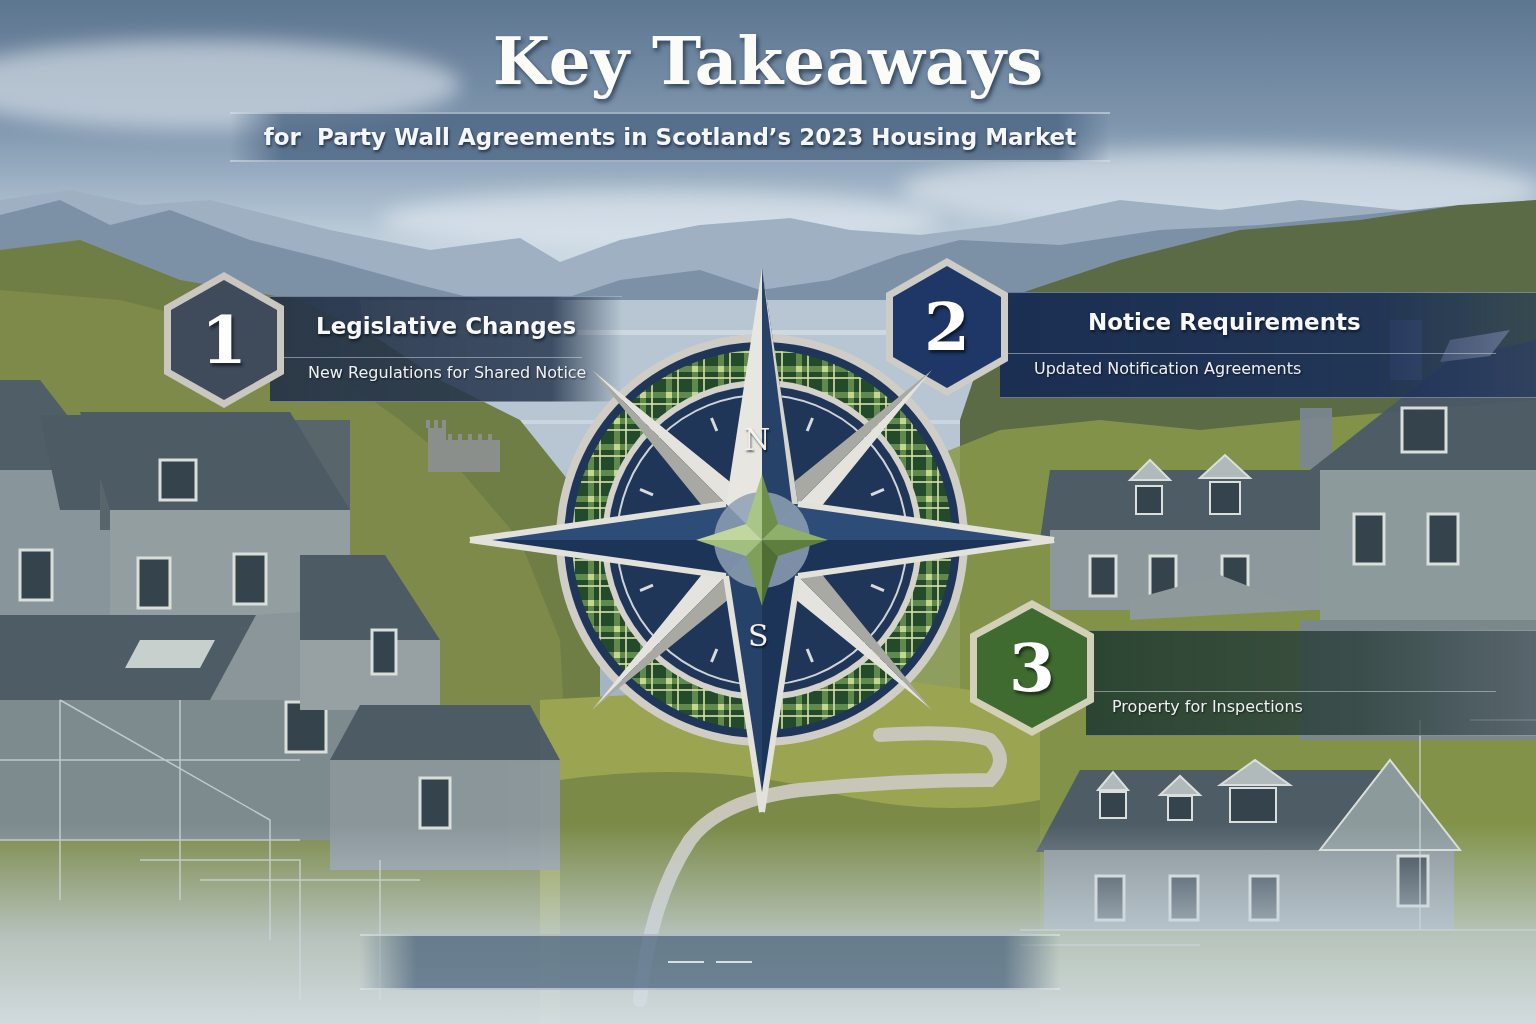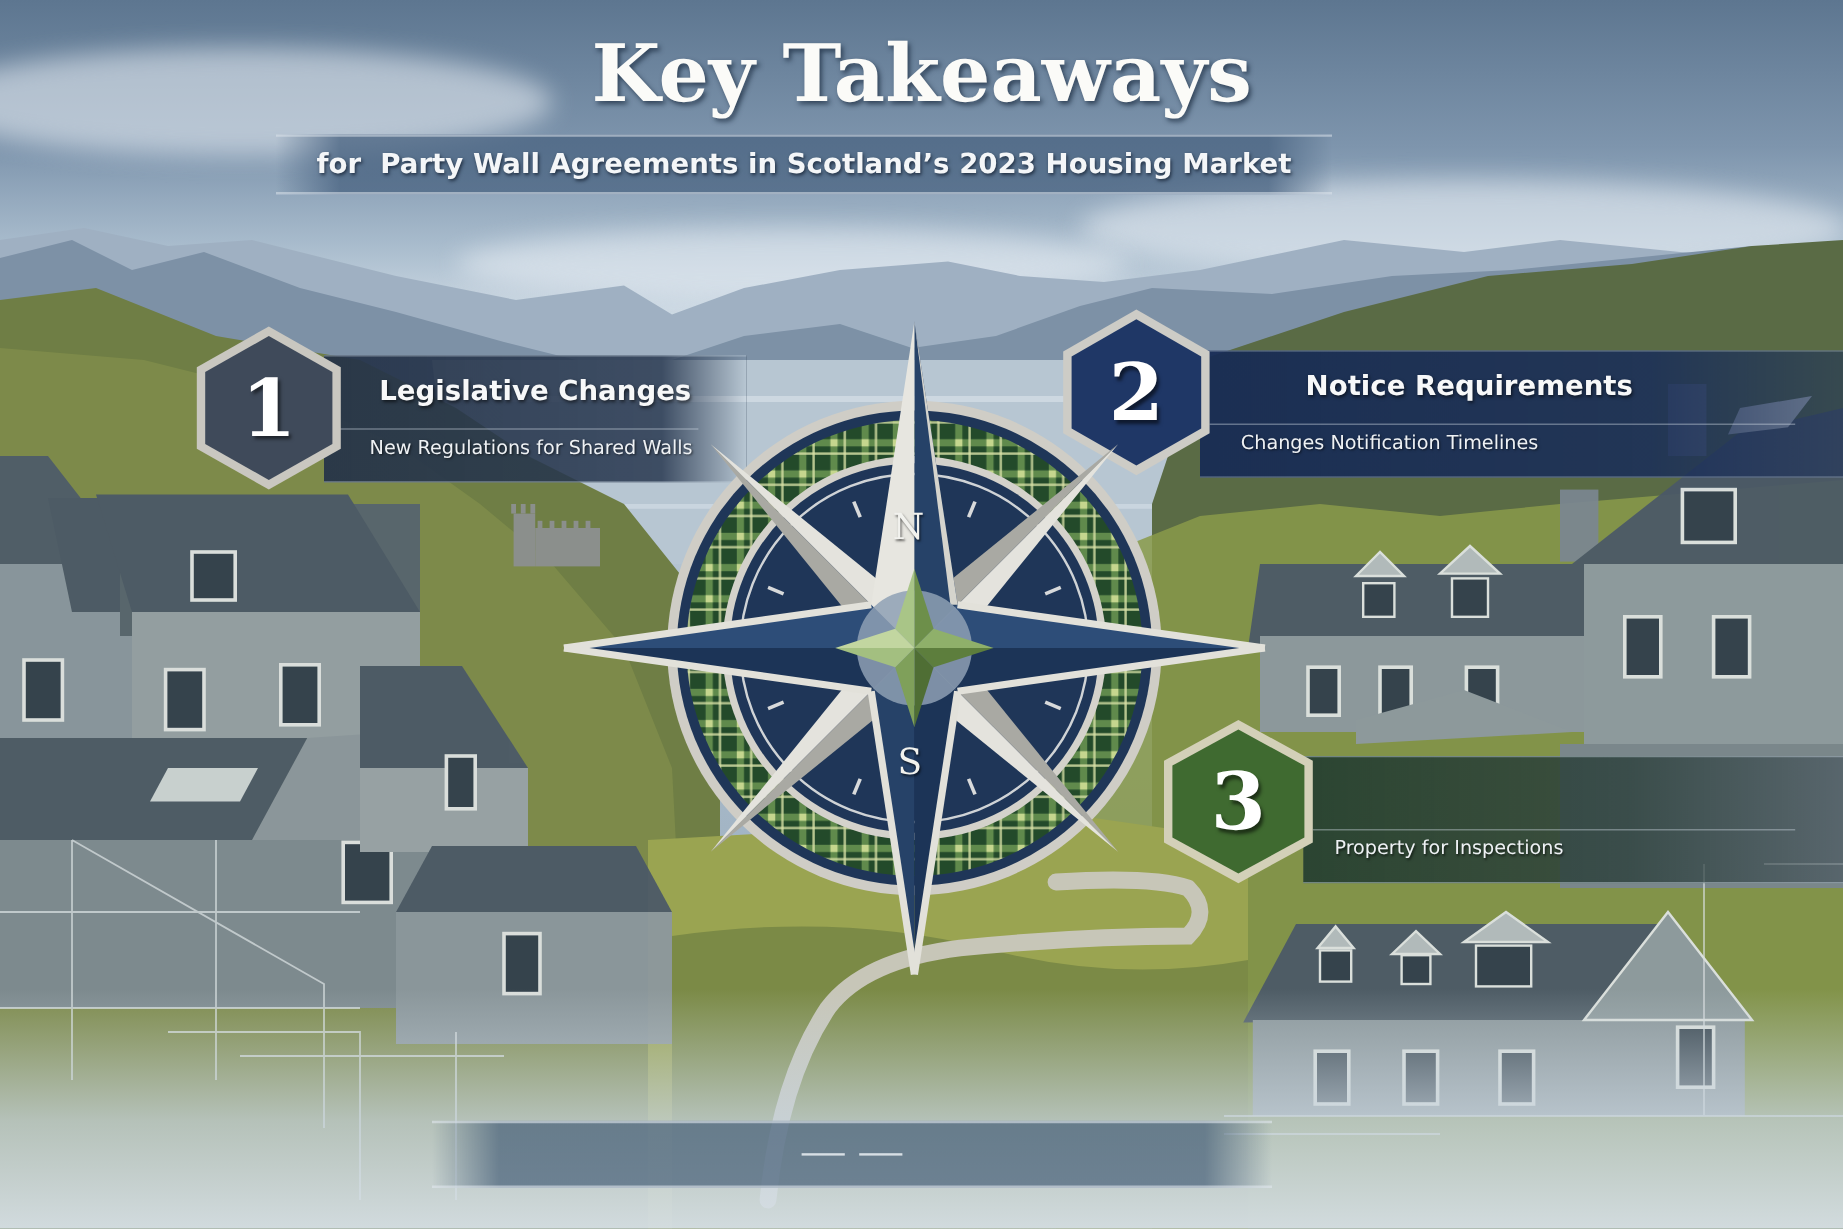--- a/index.html
+++ b/index.html
@@ -223,36 +223,36 @@
 
 <div class="title"><span>Key Takeaways</span></div>
 <div class="subtitle-band">
   <span class="subtitle">for  Party Wall Agreements in Scotland’s 2023 Housing Market</span>
 </div>
 
 <div class="item">
   <div class="band" style="left:270px; top:296px; width:352px; background: linear-gradient(90deg, rgba(36,50,72,0.92) 0%, rgba(40,56,80,0.85) 80%, rgba(40,56,80,0) 100%);">
     <div class="head" style="left:46px;">Legislative Changes</div>
     <div class="rule"></div>
-    <div class="sub" style="left:38px;">New Regulations for Shared Walls</div>
+    <div class="sub" style="left:38px;">New Regulations for Shared Notice</div>
   </div>
   <div class="hex" style="left:160px; top:270px; width:128px; height:140px;">
     <svg width="128" height="140" viewBox="0 0 128 140">
       <polygon points="64,2 124,36 124,104 64,138 4,104 4,36" fill="#c9c7c0"></polygon>
       <polygon points="64,10 117,40 117,100 64,130 11,100 11,40" fill="#3f4a5a"></polygon>
     </svg>
     <div class="num">1</div>
   </div>
 </div>
 
 <div class="item">
   <div class="band" style="left:1000px; top:292px; width:536px; background: linear-gradient(90deg, rgba(22,42,84,0.93) 0%, rgba(26,46,88,0.88) 70%, rgba(26,46,88,0.55) 100%);">
     <div class="head" style="left:40px;margin-left:48px;">Notice Requirements</div>
     <div class="rule"></div>
-    <div class="sub" style="left:34px;">Changes Notification Timelines</div>
+    <div class="sub" style="left:34px;">Updated Notification Agreements</div>
   </div>
   <div class="hex" style="left:882px; top:256px; width:130px; height:142px;">
     <svg width="130" height="142" viewBox="0 0 130 142">
       <polygon points="65,2 126,37 126,105 65,140 4,105 4,37" fill="#cdccc6"></polygon>
       <polygon points="65,10 119,41 119,101 65,132 11,101 11,41" fill="#1f3766"></polygon>
     </svg>
     <div class="num">2</div>
   </div>
 </div>
 

